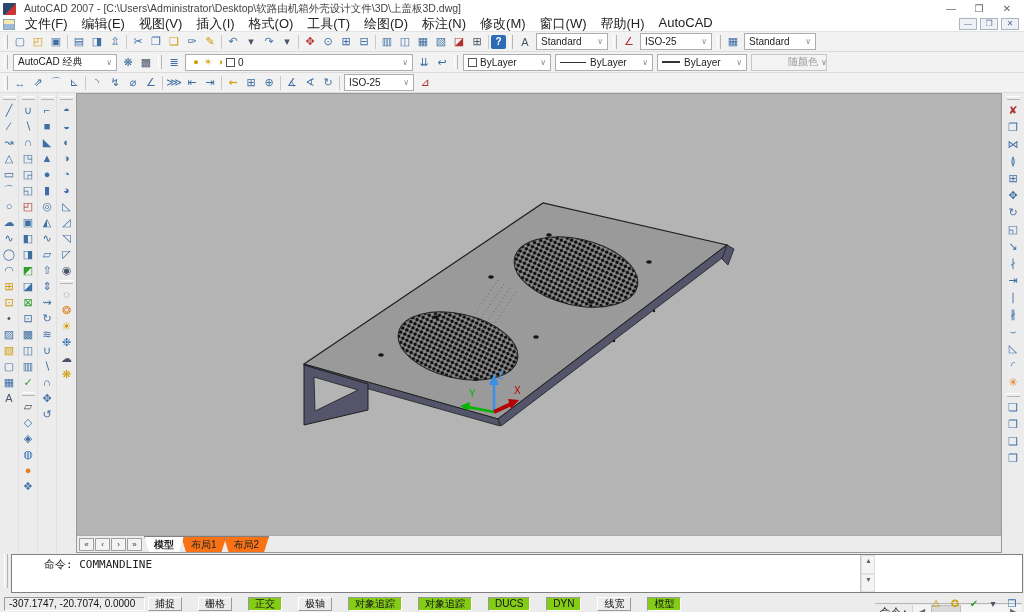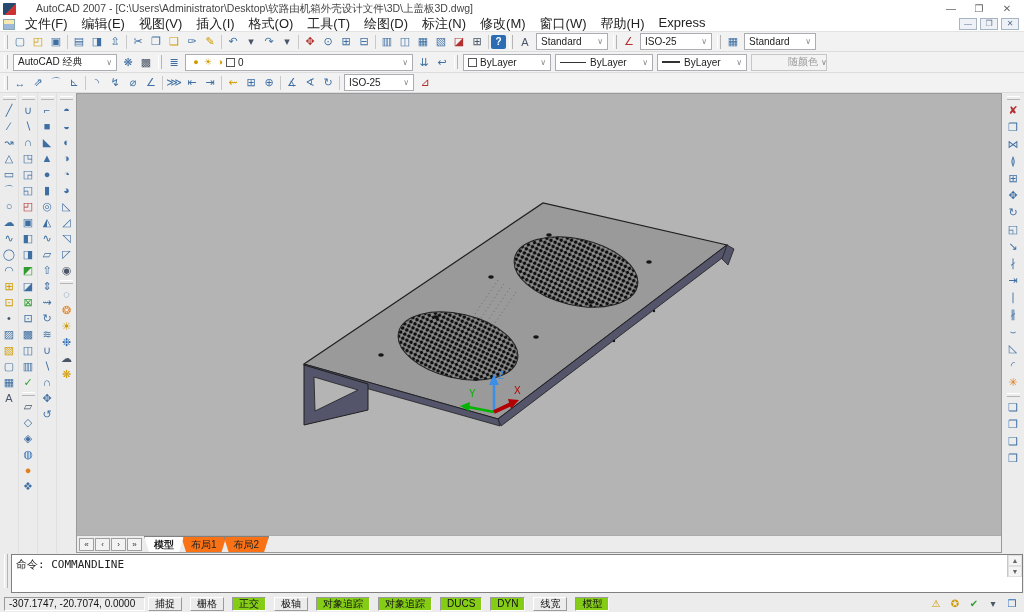--- a/index.html
+++ b/index.html
@@ -1,20 +1,20 @@
 <!DOCTYPE html>
 <html><head>
 <meta charset="utf-8">
 <style>
   * { box-sizing: border-box; margin: 0; padding: 0; }
   html,body { width:1024px; height:612px; overflow:hidden; }
   body { font-family:"Liberation Sans", sans-serif; font-size:11px; background:#ececec; color:#222; }
 
   
-  .titlebar { height:17px; background:#ffffff; display:flex; align-items:center; padding:0 3px; gap:20px; }
+  .titlebar { height:17px; background:#ffffff; display:flex; align-items:center; padding:0 3px; gap:8px; }
   .app-icon { width:13px; height:12px; background:linear-gradient(135deg,#27496d 55%,#c33 55%); border-radius:1px; flex:0 0 auto; }
   .title-text { font-size:10.5px; color:#444; white-space:nowrap; }
   .winbtns { margin-left:auto; display:flex; }
   .winbtn { width:28px; height:16px; text-align:center; line-height:15px; color:#666; font-size:10px; }
 
   
   .menubar { height:15px; background:#ffffff; display:flex; align-items:center; padding-left:3px; border-bottom:1px solid #e3e3e3; }
   .doc-icon { width:12px; height:11px; background:linear-gradient(180deg,#f7e9b0 40%,#9db8d9 40%); border:1px solid #8aa; margin-right:3px; flex:0 0 auto;}
   .menu-item { padding:0 7px; font-size:13px; color:#222; white-space:nowrap; }
   .docbtns { margin-left:auto; display:flex; gap:3px; padding-right:5px; }
@@ -48,21 +48,21 @@
   .canvas { flex:1; position:relative; overflow:hidden; background:#b4b4b4; }
   .canvas svg { position:absolute; left:0; top:0; }
   .tabbar { height:17px; background:#ececec; border-top:1px solid #aaa; display:flex; align-items:center; padding-left:2px; }
   .tabnav { width:15px; height:13px; border:1px solid #9f9f9f; background:#f3f3f3; color:#333; font-size:8px; line-height:11px; text-align:center; margin-right:1px; }
   .tab { height:16px; padding:0 9px; font-size:10px; line-height:15px; background:#f97316; border:1px solid #808080; border-bottom:none; clip-path:polygon(0 0,100% 0,calc(100% - 5px) 100%,5px 100%); margin-left:-3px; }
   .tab.active { background:#ffffff; font-weight:bold; z-index:2; }
 
   
   .cmd { height:42px; background:#ececec; padding:1px 1px 2px 1px; display:flex; }
   .cmd .grip { height:34px; }
-  .cmd-box { flex:1; border:1px solid #808080; background:#fff; display:flex; flex-direction:column; }
+  .cmd-box { flex:1; border:1px solid #808080; background:#fff; display:flex; flex-direction:row;padding-left:28px; }
   .cmd-row1 { flex:1; display:flex; }
   .cmd-line { font-family:"DejaVu Sans Mono", monospace; font-size:11px; padding:2px 4px; white-space:pre; }
   .vscroll { width:15px; border-left:1px solid #c9c9c9; margin-left:auto; display:flex; flex-direction:column; }
   .vsbtn { flex:1; font-size:7px; color:#666; text-align:center; line-height:9px; background:#f4f4f4; border:1px solid #e0e0e0; }
   .cmd-row2 { height:17px; border-top:1px solid #b5b5b5; display:flex; align-items:center;margin-top:48px; }
   .hscroll { margin-left:auto; width:110px; height:15px; display:flex; background:#f4f4f4; border-left:1px solid #d5d5d5; }
   .hsbtn { width:18px; text-align:center; font-size:8px; color:#666; line-height:14px; }
   .hthumb { width:30px; background:#d9d9d9; border:1px solid #bbb; }
 
   
@@ -93,21 +93,21 @@
       <span class="menu-item">编辑(E)</span>
       <span class="menu-item">视图(V)</span>
       <span class="menu-item">插入(I)</span>
       <span class="menu-item">格式(O)</span>
       <span class="menu-item">工具(T)</span>
       <span class="menu-item">绘图(D)</span>
       <span class="menu-item">标注(N)</span>
       <span class="menu-item">修改(M)</span>
       <span class="menu-item">窗口(W)</span>
       <span class="menu-item">帮助(H)</span>
-      <span class="menu-item">Express</span>
+      <span class="menu-item">AutoCAD</span>
     </span>
   <span class="docbtns">
       <span class="docbtn">—</span>
       <span class="docbtn">❐</span>
       <span class="docbtn">✕</span>
     </span>
 </div>
 
 <div class="toolrow r1">
   <span class="grip"></span>
@@ -481,21 +481,21 @@
         <span class="hsbtn">◀</span>
         <span class="hthumb"></span>
         <span class="hsbtn" style="margin-left:auto">▶</span>
       </span>
     </div>
   </div>
 </div>
 
 <div class="statusbar">
   <span class="coords">-307.1747, -20.7074, 0.0000</span>
-  <span style="display:flex;gap:8px">
+  <span style="display:flex;gap:16px">
       <span class="sbtn">捕捉</span>
       <span class="sbtn">栅格</span>
       <span class="sbtn pressed">正交</span>
       <span class="sbtn">极轴</span>
       <span class="sbtn pressed">对象追踪</span>
       <span class="sbtn pressed">对象追踪</span>
       <span class="sbtn pressed">DUCS</span>
       <span class="sbtn pressed">DYN</span>
       <span class="sbtn">线宽</span>
       <span class="sbtn pressed">模型</span>

